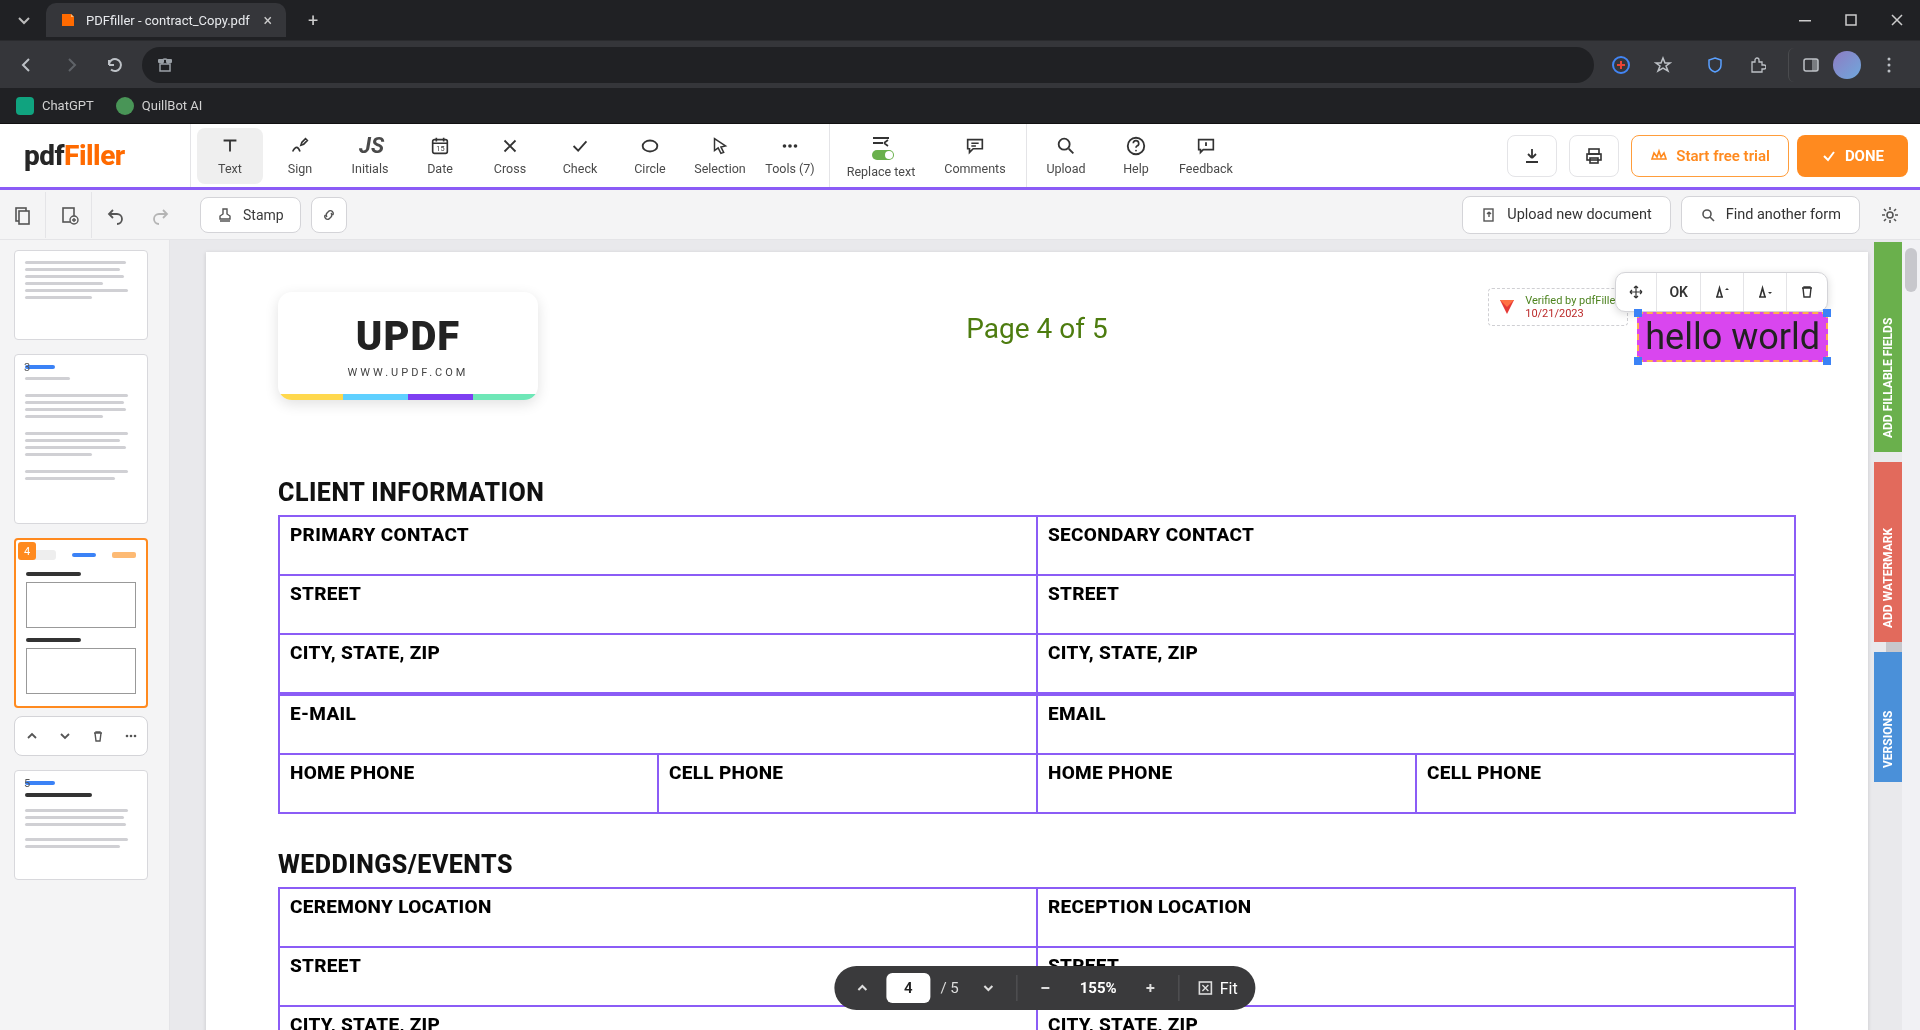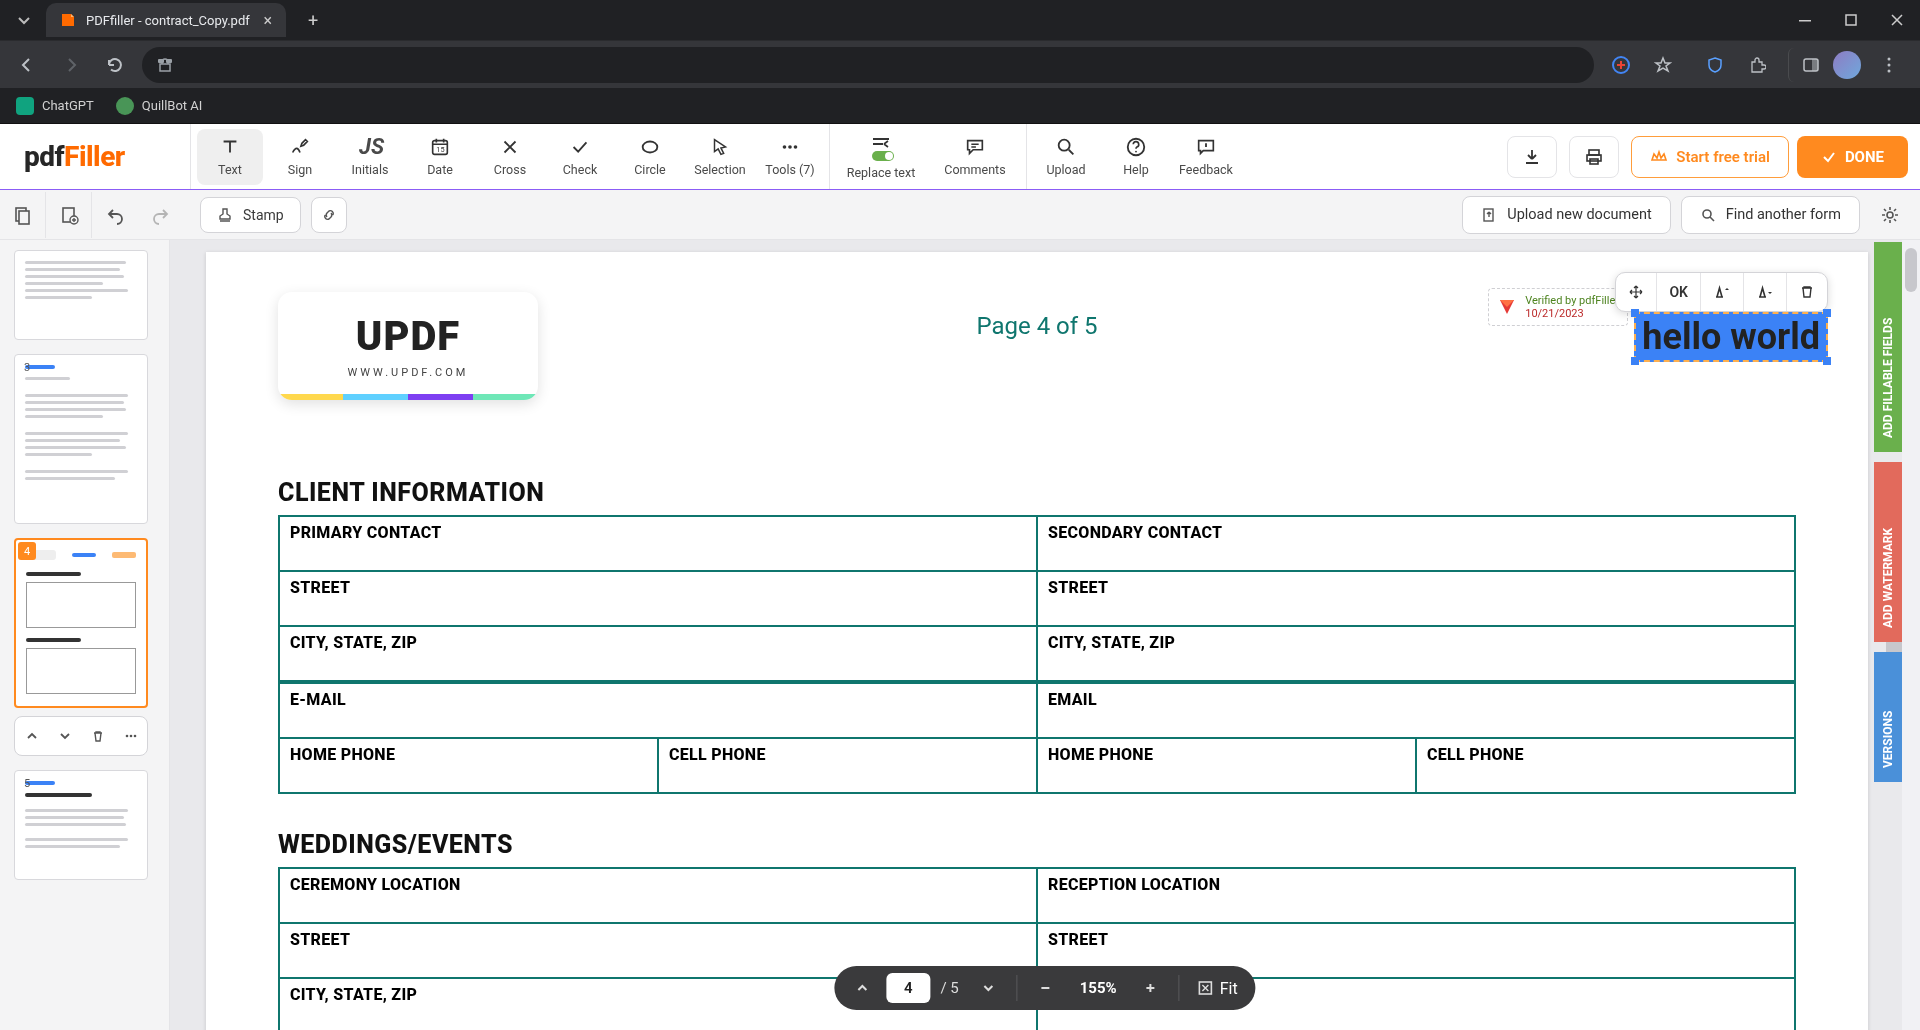--- a/index.html
+++ b/index.html
@@ -26,21 +26,21 @@
 .avatar { width:28px; height:28px; border-radius:50%; background:linear-gradient(135deg,#8e7cc3,#6fa8dc); }
 
 .bookmarks { height:36px; background:#202124; display:flex; align-items:center; gap:22px; padding:0 16px; border-bottom:1px solid #111; }
 .bkm { display:flex; align-items:center; gap:8px; color:#d1d1d1; font-size:13px; }
 .bkm .bi { width:18px; height:18px; border-radius:4px; }
 .bi.chatgpt { background:#10a37f; }
 .bi.quill { background:#499557; border-radius:50%; }
 
 
 .app { position:absolute; top:124px; left:0; right:0; bottom:0; background:#fff; display:flex; flex-direction:column; }
-.toolbar { height:66px; background:#fff; border-bottom:1px solid #8b5cf6; display:flex; align-items:center; }
+.toolbar { height:66px; background:#fff; border-bottom:3px solid #8b5cf6; display:flex; align-items:center; }
 .logo { width:190px; height:100%; display:flex; align-items:center; padding-left:24px; }
 .logo-text { font-weight:800; font-size:28px; color:#262626; letter-spacing:-0.5px; }
 .logo-text .o { color:#ff6a00; }
 .tool-group { display:flex; height:100%; align-items:center; border-left:1px solid #e4e4e7; padding:0 4px; }
 .tool { width:66px; height:56px; display:flex; flex-direction:column; align-items:center; justify-content:center; gap:4px; color:#4a4a4a; font-size:12.5px; border-radius:8px; margin:0 2px; }
 .tool.active { background:#efefef; }
 .tool svg, .tool .glyph { width:22px; height:22px; }
 .tool .glyph { font-size:22px; line-height:22px; }
 .tool.wider { width:90px; }
 .spacer { flex:1; }
@@ -81,38 +81,38 @@
 
 .page { position:absolute; left:36px; right:52px; top:12px; bottom:-600px; background:#fff; box-shadow:0 1px 4px rgba(0,0,0,.15); padding:40px 72px; }
 .updf-card { width:260px; height:108px; background:#fff; border-radius:14px; box-shadow:0 4px 14px rgba(0,0,0,.12); display:flex; flex-direction:column; align-items:center; justify-content:center; overflow:hidden; position:relative; }
 .updf-logo { font-weight:900; font-size:40px; letter-spacing:1px; color:#222; position:relative; }
 .updf-blob1 { position:absolute; left:-10px; bottom:-2px; width:58px; height:24px; background:#ffd84d; border-radius:20px; z-index:-1; }
 .updf-blob2 { position:absolute; right:-10px; top:-2px; width:46px; height:24px; background:#7e3ff2; border-radius:20px; z-index:-1; opacity:.7;}
 .updf-url { font-size:11px; letter-spacing:3px; color:#444; margin-top:6px; }
 .updf-band { position:absolute; left:0; right:0; bottom:0; height:6px; background:linear-gradient(90deg,#ffd84d 0 25%,#5fd0ff 25% 50%,#7e3ff2 50% 75%,#6ee7b7 75% 100%); }
 
 .page-header-row { display:flex; align-items:flex-start; }
-.page-num { position:absolute; left:50%; transform:translateX(-50%); top:60px; font-size:24px; color:#0f766e; font-weight:400; }
+.page-num { position:absolute; left:50%; transform:translateX(-50%); top:60px; font-size:28px; color:#4d7c0f; font-weight:400; }
 .verify-box { position:absolute; right:240px; top:36px; height:38px; border:1px dashed #cfcfd3; border-radius:4px; padding:2px 8px; display:flex; align-items:center; gap:8px; font-size:11px; color:#4e8420; }
 .verify-box .vi { width:20px; height:20px; }
 .verify-box .vdate { color:#bb2a2a; font-size:11px; display:block; }
 
 .text-popup { position:absolute; right:40px; top:20px; display:flex; border:1px solid #d4d4d8; border-radius:10px; background:#fff; box-shadow:0 2px 8px rgba(0,0,0,.15); height:40px; align-items:center; }
 .text-popup .pp { padding:0 12px; height:100%; display:flex; align-items:center; color:#333; font-size:14px; border-right:1px solid #e4e4e7; }
 .text-popup .pp:last-child { border-right:none; }
 
-.text-box { position:absolute; right:40px; top:60px; border:2px dashed #ffb04d; padding:2px 6px; background:#3b82f6;font-weight:bold; }
+.text-box { position:absolute; right:40px; top:60px; border:2px dashed #ffb04d; padding:2px 6px; background:#d946ef; }
 .text-box .handle { position:absolute; width:8px; height:8px; background:#3b82f6; }
 .h-tl { left:-5px; top:-5px; } .h-tr { right:-5px; top:-5px; } .h-bl { left:-5px; bottom:-5px; } .h-br { right:-5px; bottom:-5px; }
 .text-box-inner { font-size:36px; color:#222; }
 
 .section-title { font-weight:800; font-size:25px; color:#111; margin-top:78px; letter-spacing:.5px; }
 .section-title.two { margin-top:36px; }
 .tbl { width:100%; border-collapse:collapse; margin-top:8px; }
-.tbl td { border:2px solid #0f766e; padding:6px 10px 28px 10px; font-weight:800; font-size:16px; letter-spacing:.3px; vertical-align:top; }
+.tbl td { border:2px solid #8b5cf6; padding:6px 10px 28px 10px; font-weight:800; font-size:19px; letter-spacing:.3px; vertical-align:top; }
 .tbl .half { width:50%; }
 .tbl .q { width:25%; }
 
 
 .rail { position:absolute; right:0; width:28px; top:0; display:flex; flex-direction:column; }
 .rail-tab { writing-mode:vertical-rl; transform:rotate(180deg); padding:14px 4px; font-size:12px; font-weight:700; color:#fff; text-align:center; display:flex; align-items:center; gap:6px; }
 .rail-tab.green { background:#6ab04c; height:210px; }
 .rail-tab.red { background:#e26a5c; height:180px; margin-top:10px; }
 .rail-tab.blue { background:#4a90d9; height:130px; margin-top:10px; }
 

